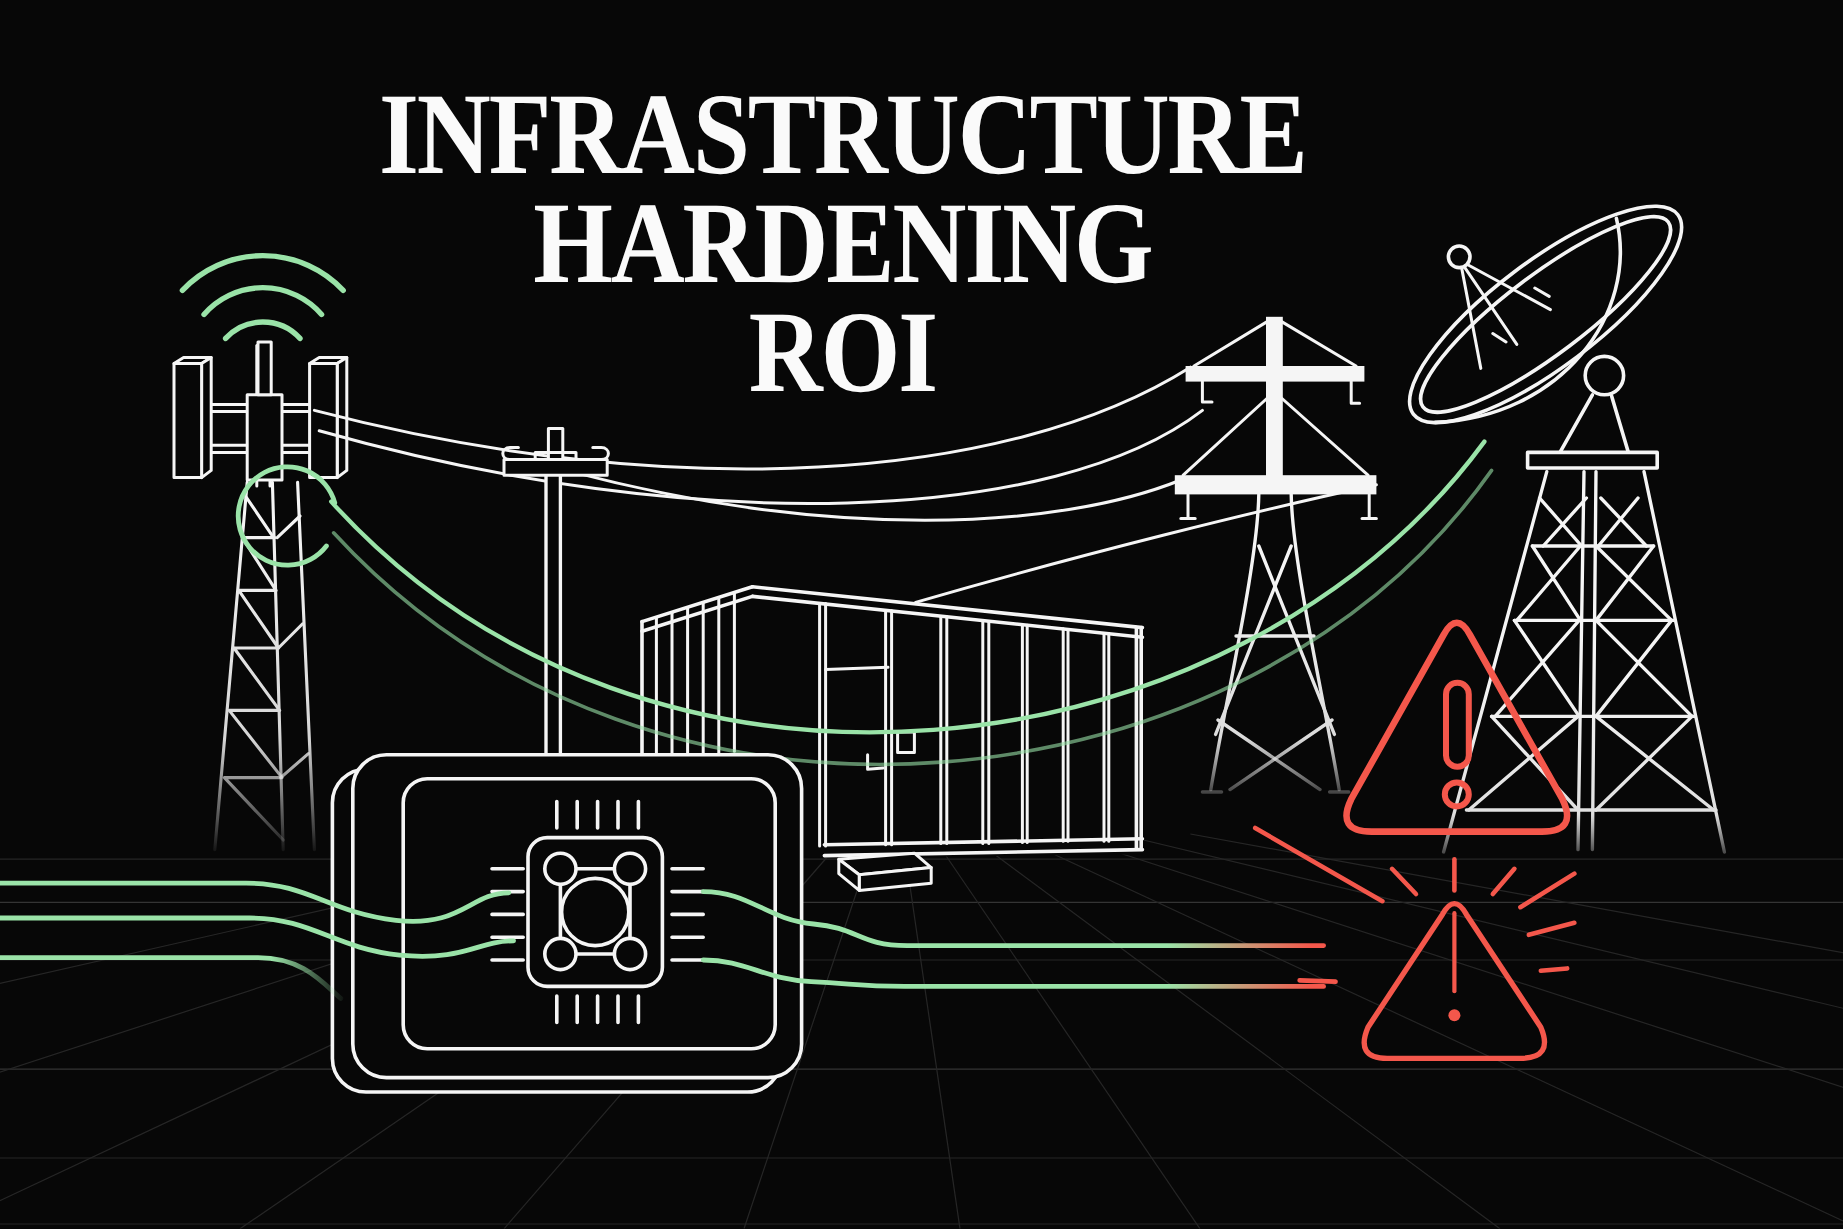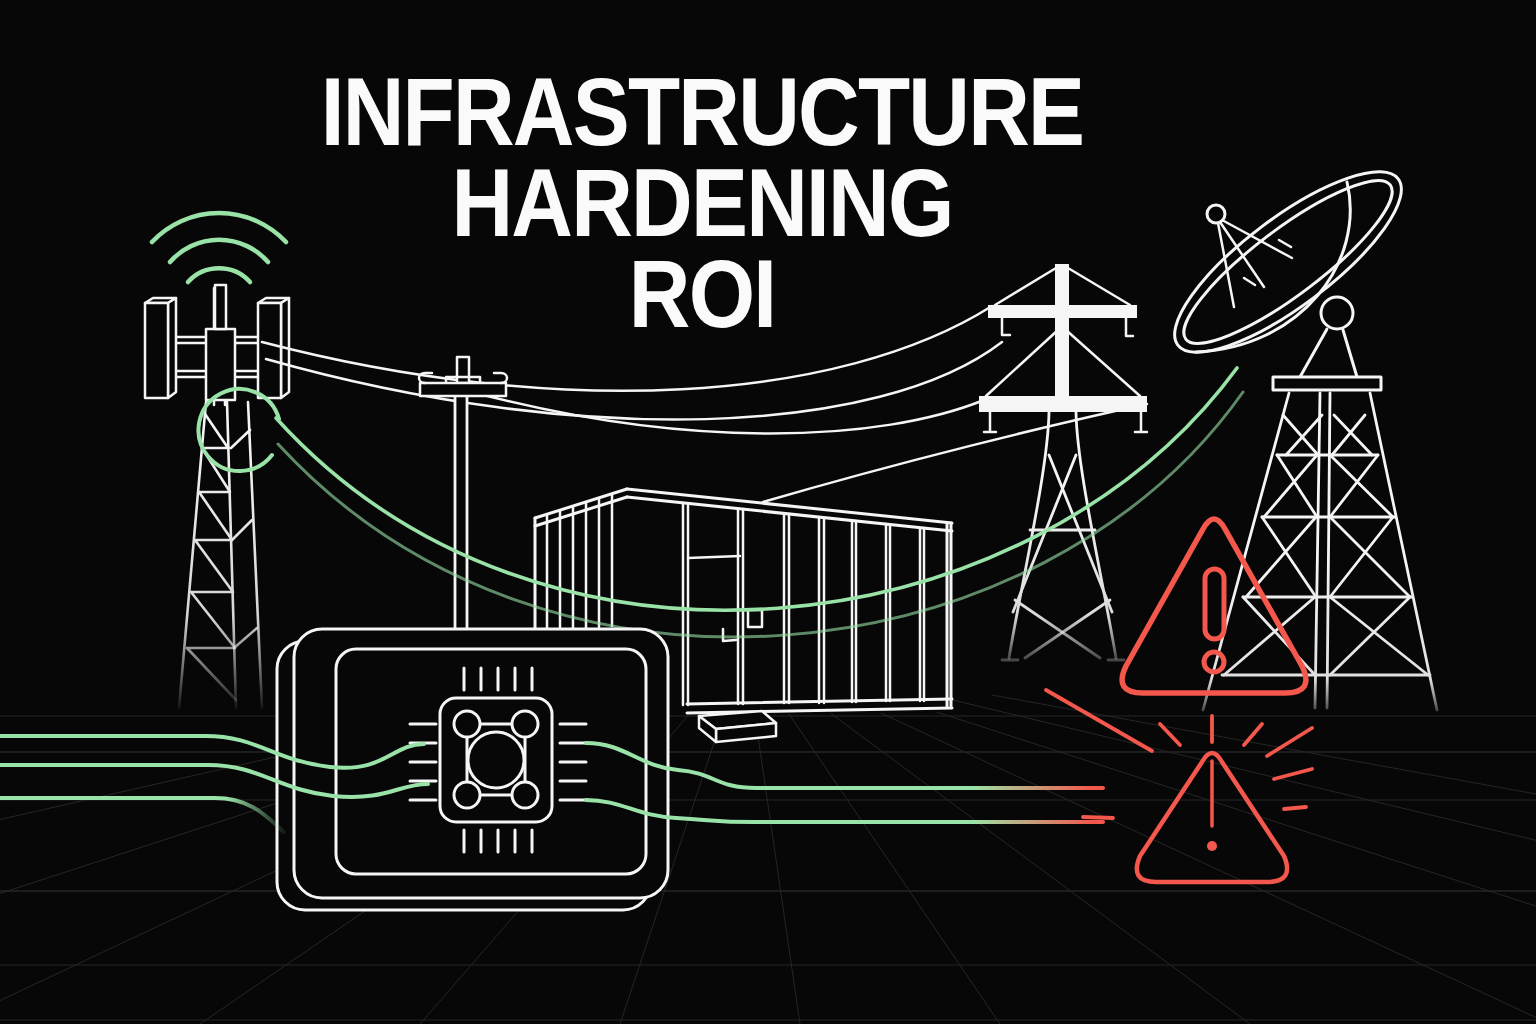--- a/index.html
+++ b/index.html
@@ -2,21 +2,21 @@
 <html style="--background: #070707; --line-white: #f5f5f5; --accent-green: #9ae3a8; --alert-red: #f4574b; --grid-line: #262626; --grid-line-bright: #343434; --title-white: #fafafa;"><head>
 <meta charset="utf-8">
 <style>
   :root{
     --background:#070707; --line-white:#f5f5f5; --accent-green:#9ae3a8;
     --alert-red:#f4574b; --grid-line:#262626; --grid-line-bright:#343434;
     --title-white:#fafafa;
   }
   html,body{margin:0;padding:0;background:var(--background);}
   .stage{position:relative;width:1536px;height:1024px;background:var(--background);overflow:hidden;
-         font-family:Liberation Sans, sans-serif;}
+         font-family:Liberation Serif, serif;}
   .art{position:absolute;inset:0;}
   .title-block{position:absolute;top:66px;left:0;width:1404px;text-align:center;
     transform:scaleX(.88);transform-origin:702px 0;color:var(--title-white);}
   .title-block h1{margin:0;font-size:97px;font-weight:bold;line-height:.94;letter-spacing:-2px;}
   .title-line{display:block;}
   
   .w{stroke:var(--line-white);fill:none;stroke-width:3;stroke-linecap:round;stroke-linejoin:round;}
   .w25{stroke:var(--line-white);fill:none;stroke-width:2.5;stroke-linecap:round;stroke-linejoin:round;}
   .wf{fill:var(--line-white);stroke:none;}
   .bgf{fill:var(--background);}

